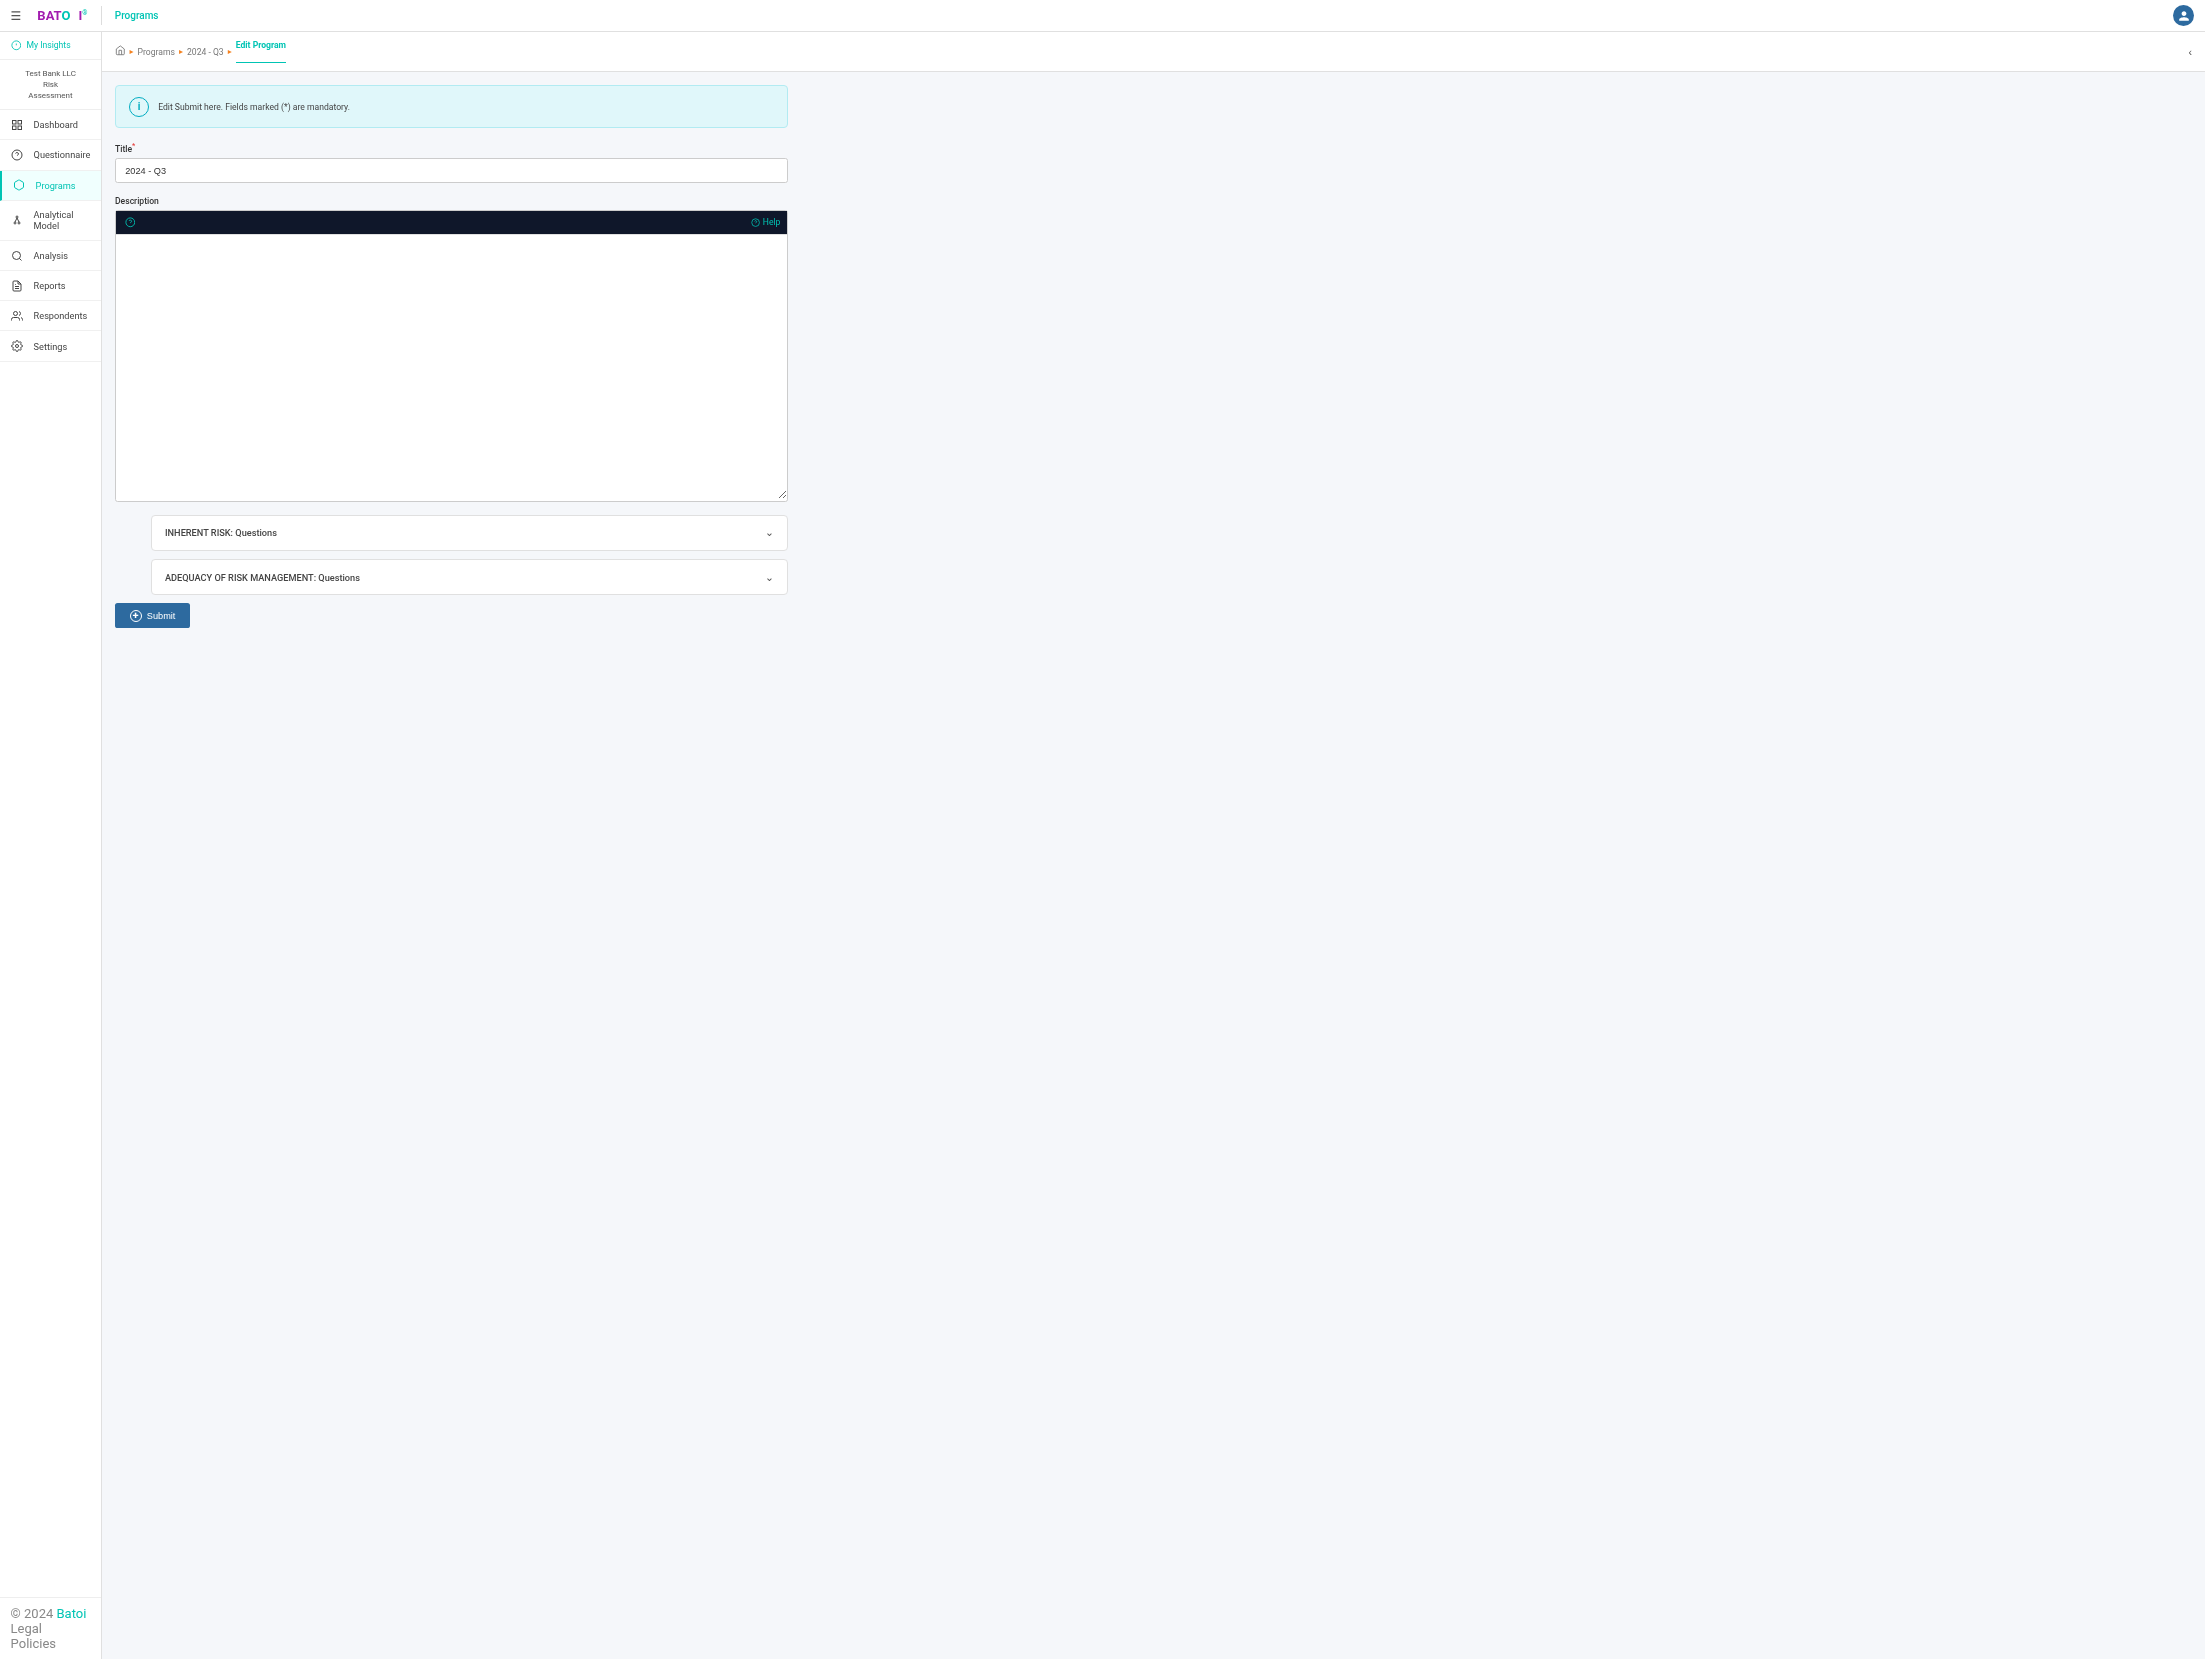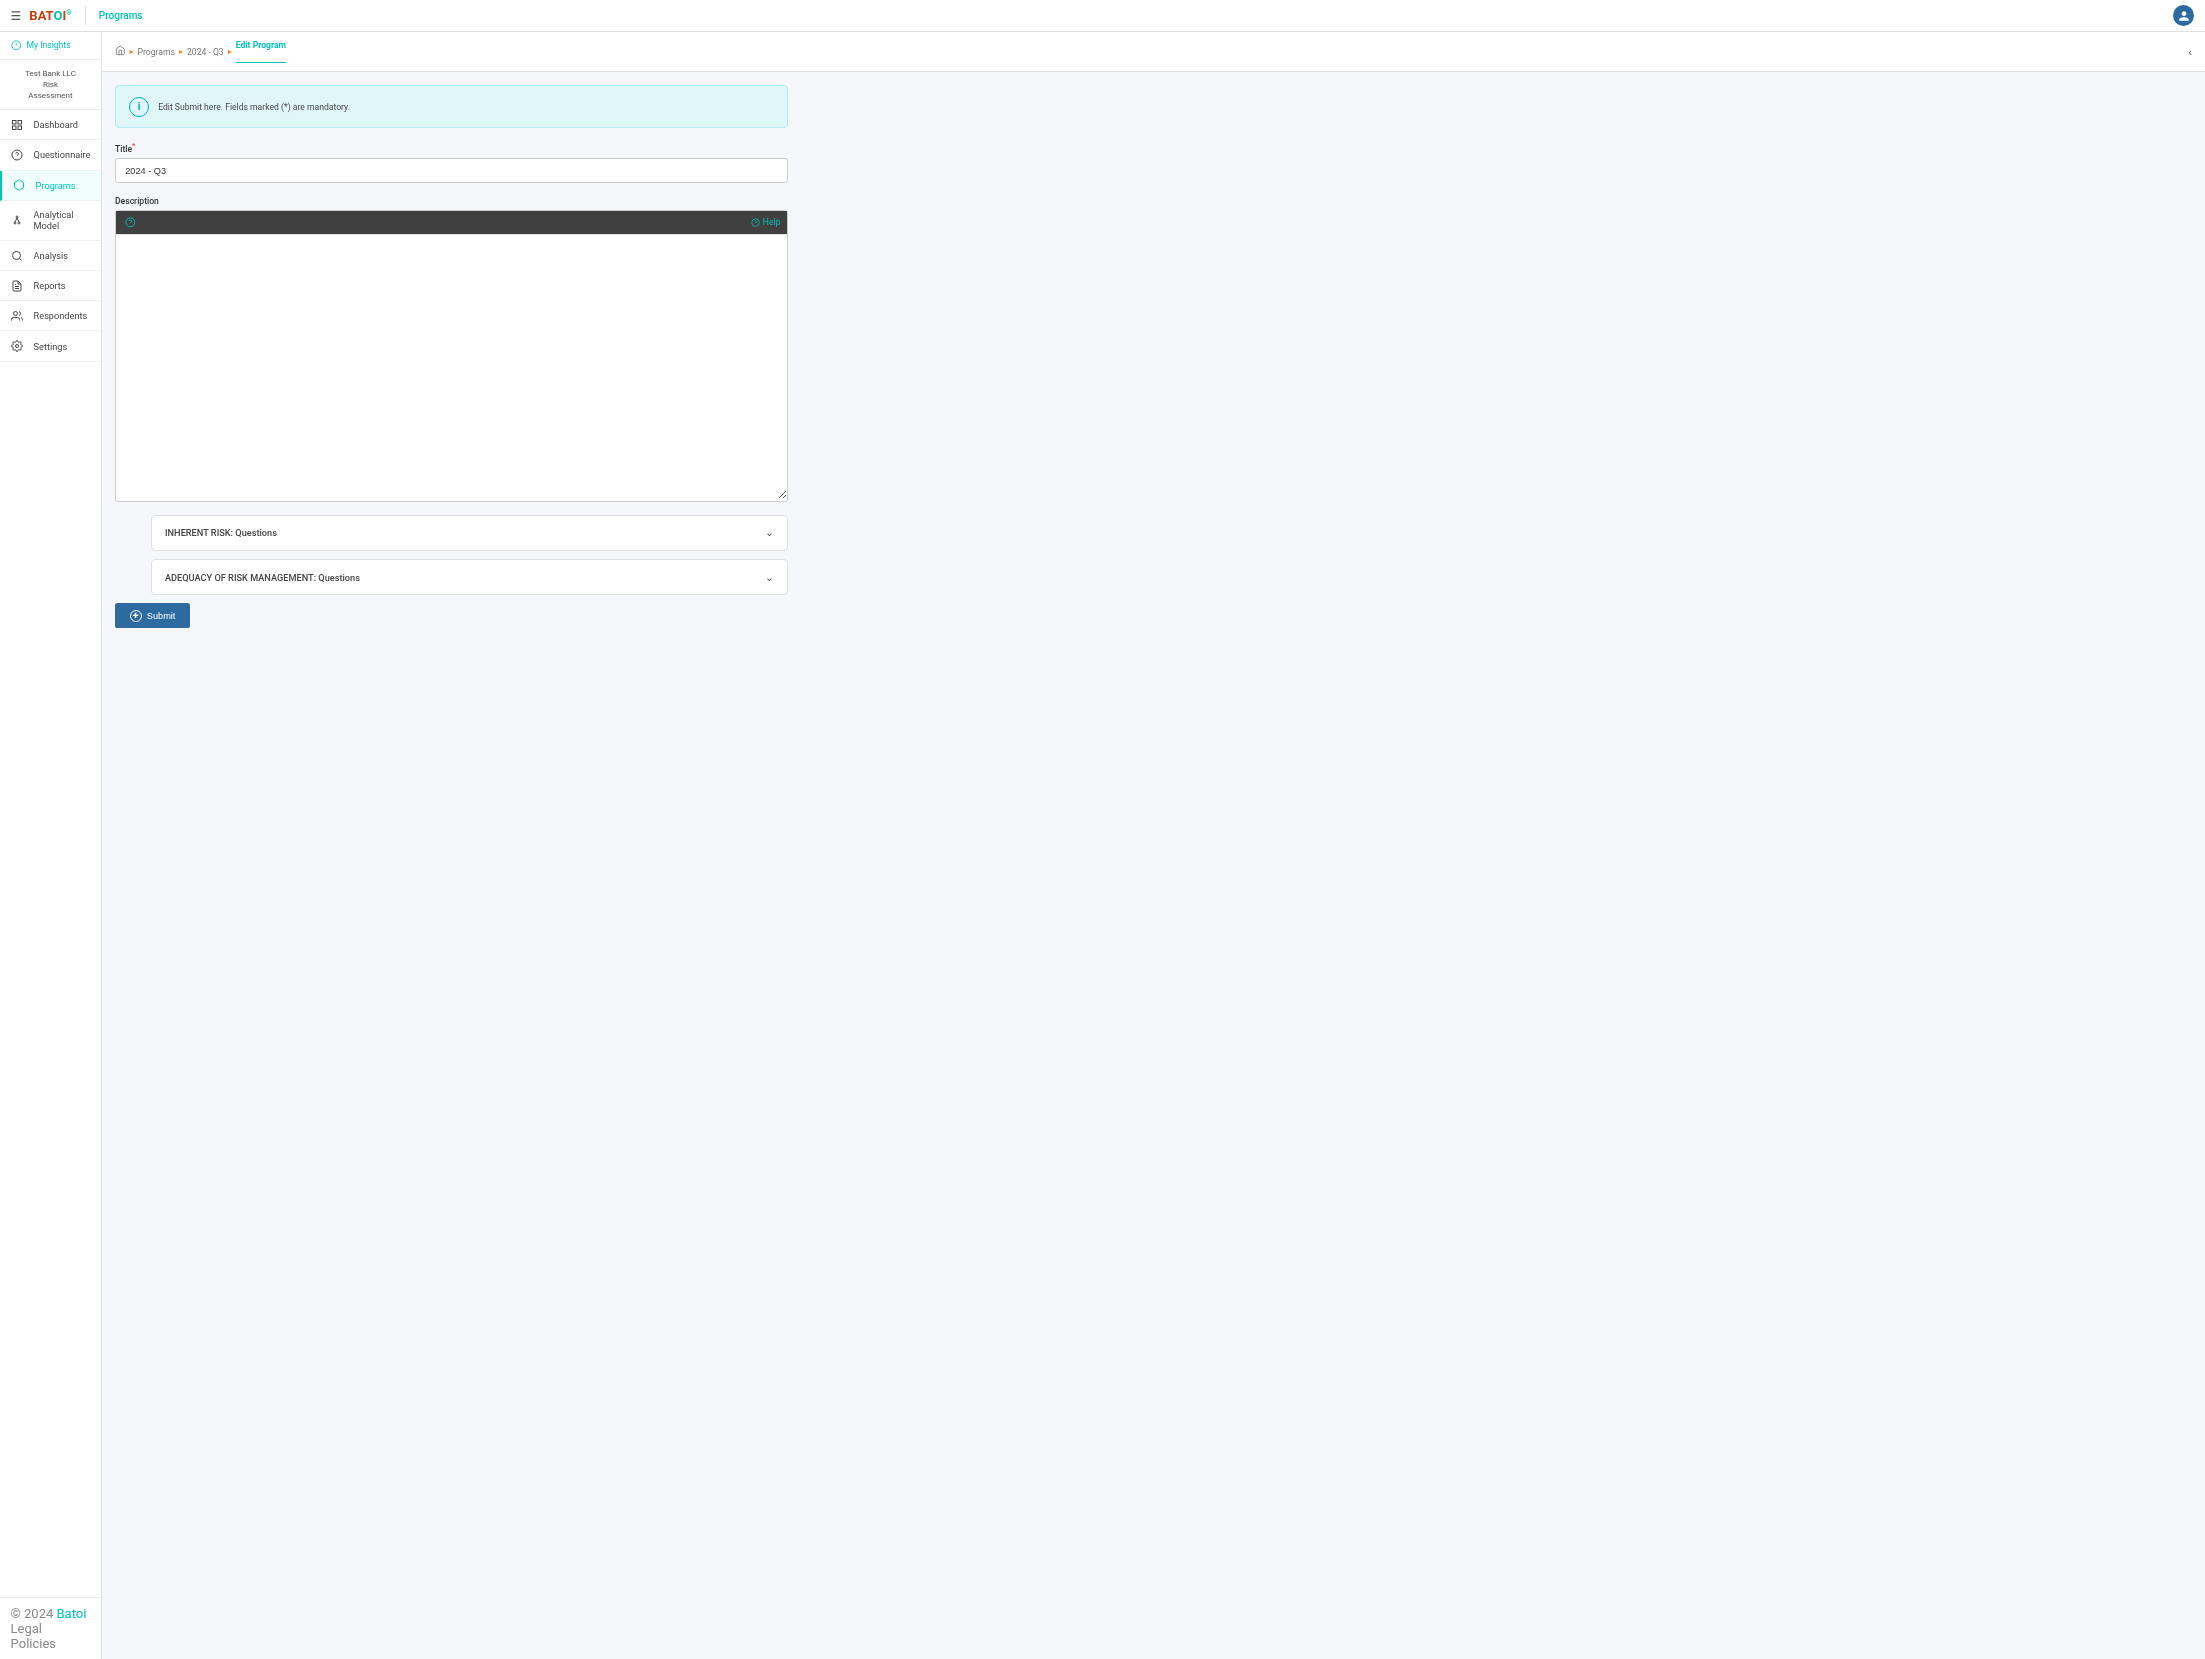--- a/index.html
+++ b/index.html
@@ -9,21 +9,21 @@
     .app-wrapper { display: flex; flex-direction: column; height: 100vh; }
     .top-bar { display: flex; align-items: center; height: 32px; background: #fff; border-bottom: 0.7px solid #e0e0e0; padding: 0 10.6px; gap: 8px; position: fixed; top: 0; left: 0; right: 0; z-index: 100; }
     .main-layout { display: flex; margin-top: 32px; height: calc(100vh - 32px); }
     .sidebar { width: 102px; background: #fff; border-right: 0.7px solid #e0e0e0; flex-shrink: 0; display: flex; flex-direction: column; overflow-y: auto; }
     .main-content { flex: 1; overflow-y: auto; background: #f5f7fa; }
 
     
     .hamburger { cursor: pointer; color: #555; font-size: 12px; }
     .logo-container { display: flex; align-items: center; gap: 5.3px; }
     .logo-text { font-weight: 700; font-size: 13px; color: #1a1a2e; }
-    .logo-text span.blue { color: #c2410c; }
+    .logo-text span.blue { color: #a21caf; margin-left: 8px; }
     .logo-text span.teal { color: #00c4b4; }
     .divider-v { width: 0.7px; height: 18.5px; background: #ddd; margin: 0 5.3px; }
     .app-name { color: #00c4b4; font-size: 10px; font-weight: 500; }
     .spacer { flex: 1; }
     .avatar-icon { width: 21px; height: 21px; border-radius: 50%; background: #2d6a9f; display: flex; align-items: center; justify-content: center; color: #fff; font-size: 10.6px; cursor: pointer; }
 
     
     .my-insights-btn { display: flex; align-items: center; gap: 5.3px; padding: 8px 10.6px; color: #00c4b4; font-size: 8.6px; cursor: pointer; border-bottom: 0.7px solid #eee; }
     .my-insights-btn svg { width: 10.6px; height: 10.6px; }
     .org-name { padding: 8px 25px; font-size: 8px; color: #555; text-align: center; line-height: 1.4; border-bottom: 0.7px solid #eee; }
@@ -45,21 +45,21 @@
     .info-banner { background: #e0f7fa; border: 0.7px solid #b2ebf2; border-radius: 4px; padding: 10.6px 13px; display: flex; align-items: center; gap: 9.2px; margin-bottom: 13px; }
     .info-banner .info-circle { width: 20px; height: 20px; border-radius: 50%; border: 1.3px solid #00acc1; display: flex; align-items: center; justify-content: center; color: #00acc1; font-weight: 700; font-size: 10px; flex-shrink: 0; }
     .info-banner p { font-size: 8.6px; color: #444; }
 
     .form-group { margin-bottom: 13px; }
     .form-label { font-size: 8.6px; font-weight: 500; color: #333; margin-bottom: 4px; display: block; }
     .form-label sup { color: #e53935; }
     .form-input { width: 100%; padding: 6.6px 9.2px; border: 0.7px solid #ccc; border-radius: 2.6px; font-size: 9.2px; color: #333; background: #fff; }
 
     .description-editor { border: 0.7px solid #ccc; border-radius: 2.6px; background: #fff; }
-    .editor-toolbar { display: flex; align-items: center; padding: 4px 6.6px; border-bottom: 0.7px solid #e0e0e0; background: #404040; gap: 2.6px; }
+    .editor-toolbar { display: flex; align-items: center; padding: 4px 6.6px; border-bottom: 0.7px solid #e0e0e0; background: #0f172a; gap: 2.6px; }
     .editor-toolbar-help { margin-left: auto; display: flex; align-items: center; gap: 2.6px; color: #00c4b4; font-size: 8.6px; cursor: pointer; }
     .editor-body { min-height: 264px; padding: 8px; font-size: 9.2px; outline: none; color: #333; resize: vertical; border: none; width: 100%; background: #fff; }
     .toolbar-icon { width: 14.5px; height: 14.5px; border-radius: 2px; display: flex; align-items: center; justify-content: center; cursor: pointer; color: #555; font-size: 8.6px; }
 
     .section-accordion { border: 0.7px solid #e0e0e0; border-radius: 4px; background: #fff; margin-bottom: 8px; margin-left: 36px; }
     .accordion-header { display: flex; align-items: center; justify-content: space-between; padding: 10.6px 13px; cursor: pointer; font-size: 9.2px; color: #444; font-weight: 500; }
     .chevron-icon { color: #555; font-size: 10.6px; }
 
     .submit-btn { display: flex; align-items: center; gap: 5.3px; background: #2d6a9f; color: #fff; border: none; border-radius: 2.6px; padding: 6.6px 14.5px; font-size: 9.2px; cursor: pointer; font-weight: 500; margin-top: 5.3px; }
     .submit-btn .btn-icon { width: 12px; height: 12px; border-radius: 50%; border: 1.3px solid #fff; display: flex; align-items: center; justify-content: center; font-size: 7.3px; }

